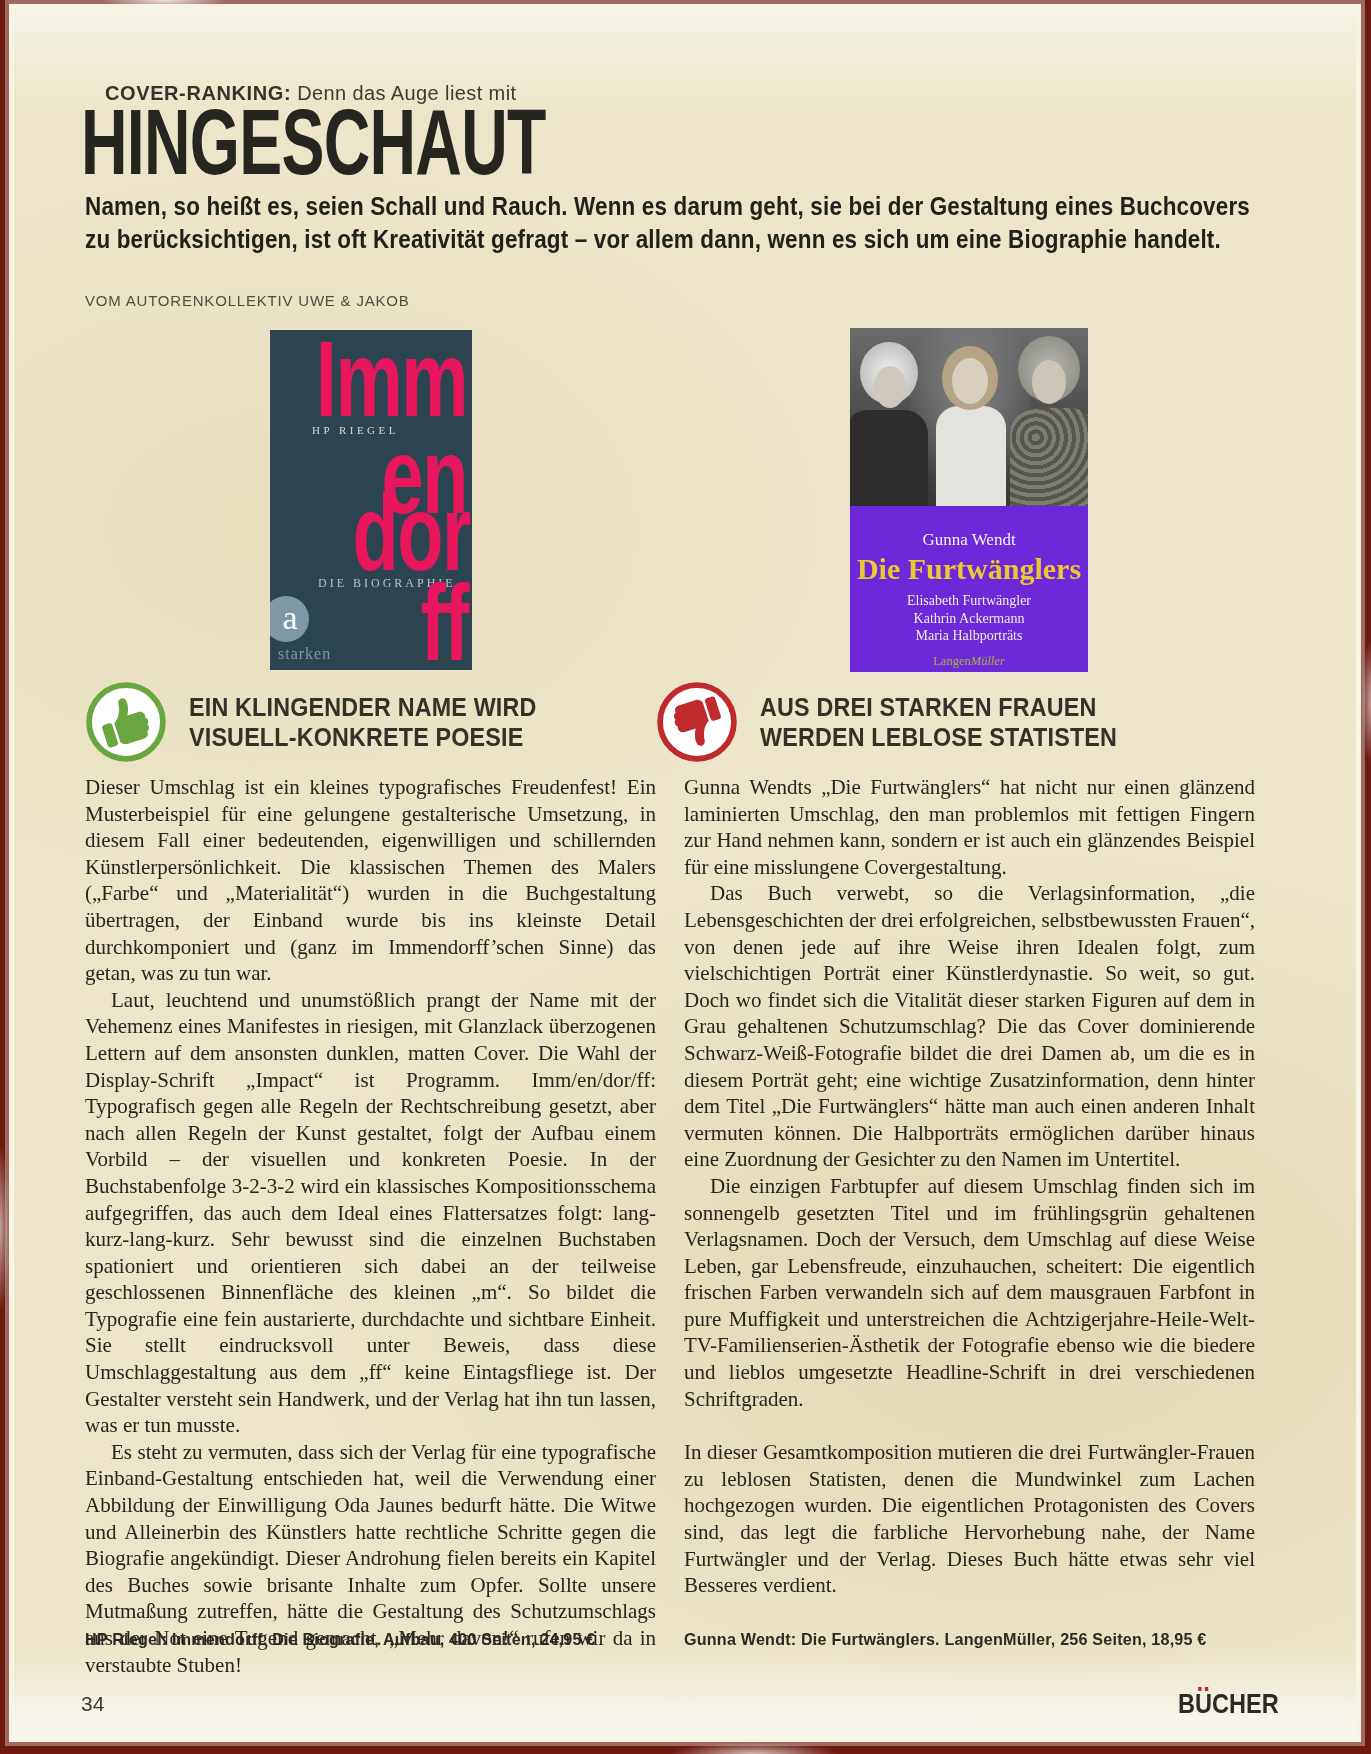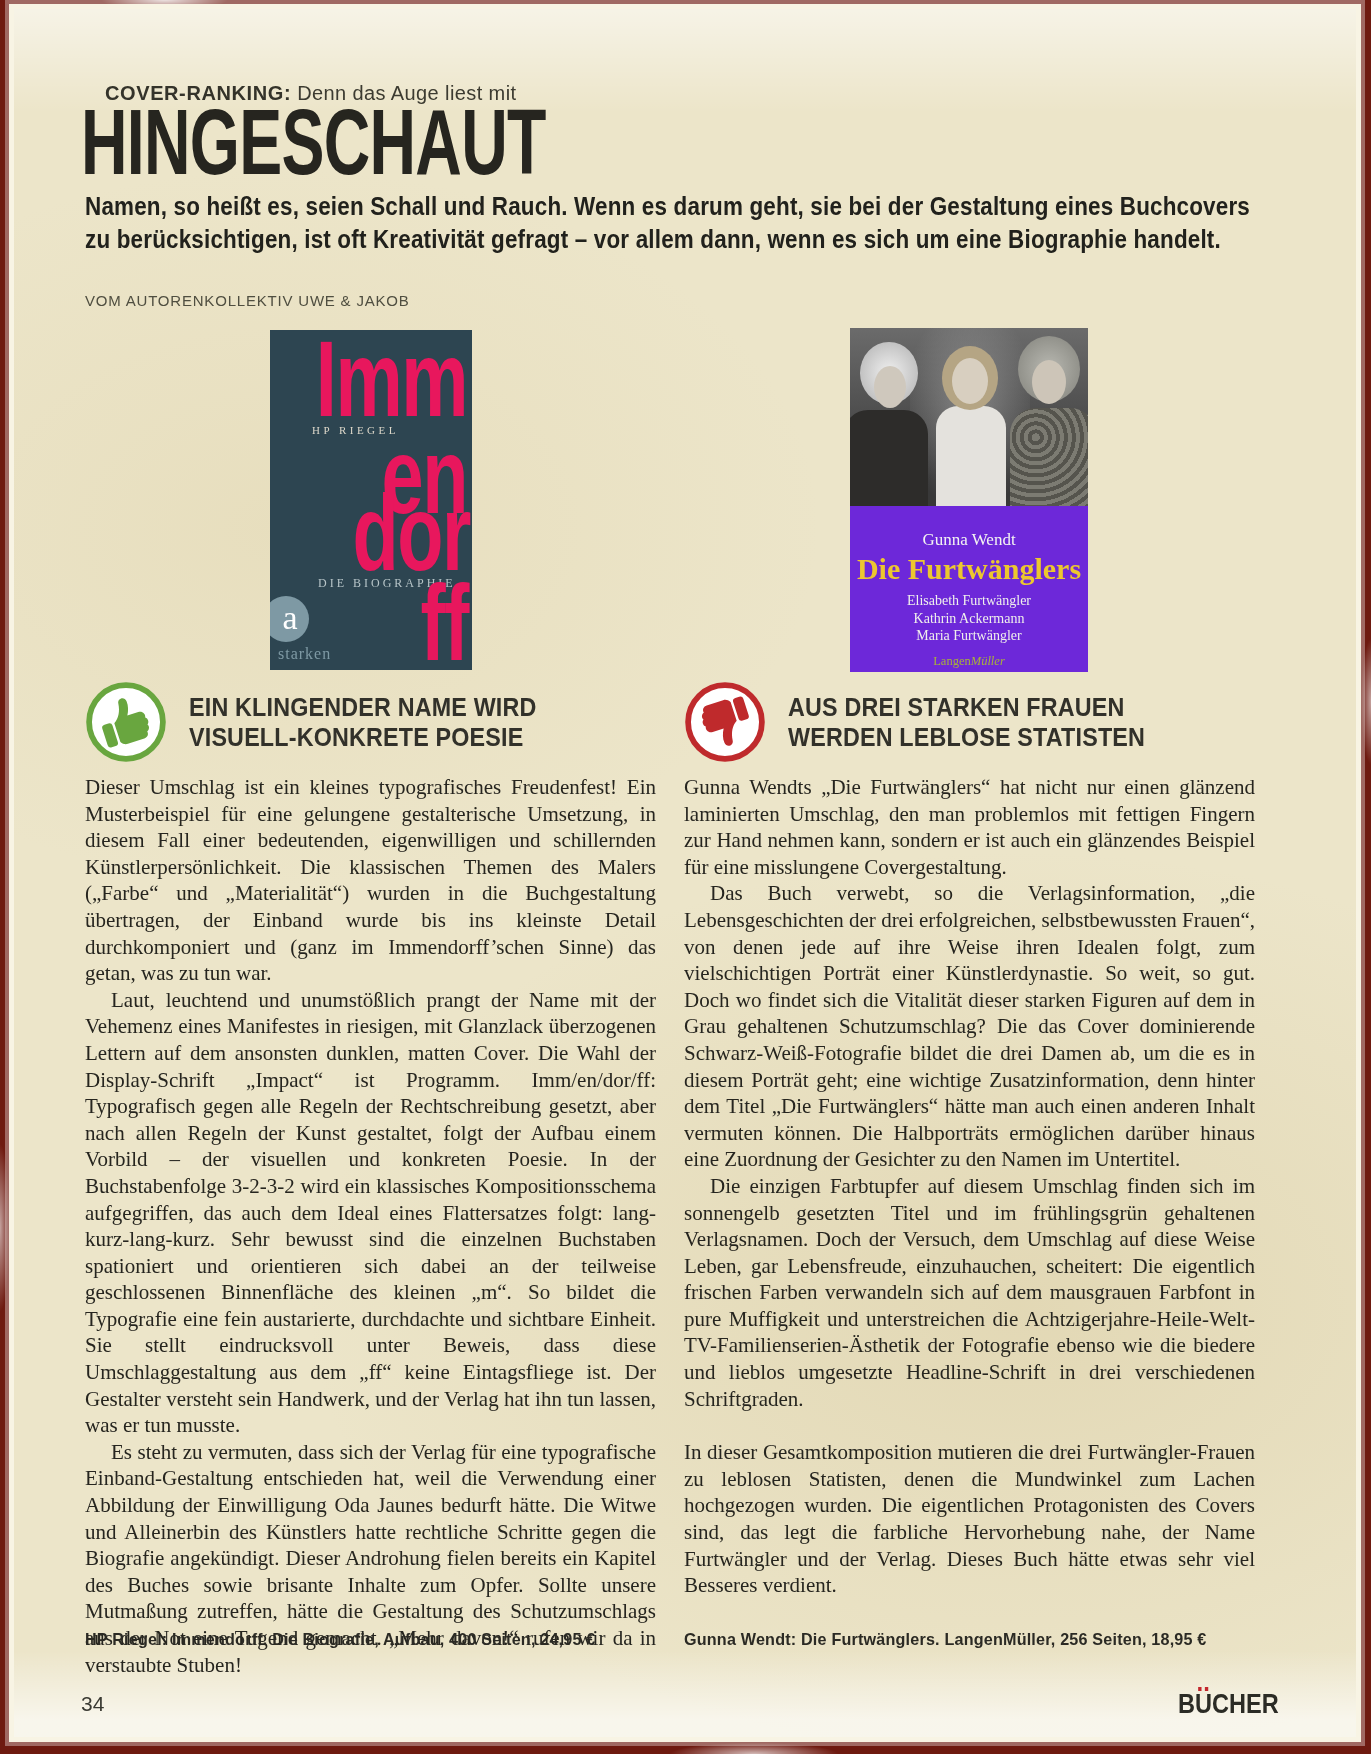--- a/index.html
+++ b/index.html
@@ -72,21 +72,21 @@
   .furt-title{position:absolute;left:0;top:224px;width:100%;text-align:center;
     font-family:"Liberation Serif",serif;font-weight:bold;font-size:30px;color:#ecc72f;}
   .furt-subs{position:absolute;left:0;top:264px;width:100%;text-align:center;
     font-family:"Liberation Serif",serif;font-size:14px;line-height:17.5px;color:#f0efec;}
   .furt-pub{position:absolute;left:0;top:326px;width:100%;text-align:center;
     font-family:"Liberation Serif",serif;font-size:12.5px;color:#a8b23a;}
   .furt-pub i{font-style:italic;}
 
   
   .verdicts{position:absolute;left:0;top:681px;width:1170px;display:grid;
-    grid-template-columns:571px 571px;column-gap:28px;}
+    grid-template-columns:571px 571px;}
   .verdict{display:flex;align-items:center;gap:22px;}
   .badge{width:82px;height:82px;flex:0 0 82px;}
   .verdict-heading{font-weight:bold;font-size:26.5px;line-height:30px;color:#32312a;
     letter-spacing:.2px;transform:scaleX(.88);transform-origin:left center;white-space:nowrap;}
 
   
   .bodycols{position:absolute;left:0;top:774px;width:1170px;display:grid;
     grid-template-columns:571px 571px;column-gap:28px;}
   .col p{margin:0;font-family:"Liberation Serif","DejaVu Serif",serif;font-size:21px;
     line-height:26.6px;text-align:justify;color:#26251f;hyphens:auto;-webkit-hyphens:auto;}
@@ -147,21 +147,21 @@
           <div class="ph ph-face-c"></div>
           <div class="ph ph-body-r"></div>
           <div class="ph ph-hair-r"></div>
           <div class="ph ph-face-r"></div>
         </div>
         <div class="furt-author">Gunna Wendt</div>
         <div class="furt-title">Die Furtwänglers</div>
         <div class="furt-subs">
           <div>Elisabeth Furtwängler</div>
           <div>Kathrin Ackermann</div>
-          <div>Maria Furtwängler</div>
+          <div>Maria Halbporträts</div>
         </div>
         <div class="furt-pub">
           <span>Langen</span><i>Müller</i>
         </div>
       </div>
     </div>
 
     <div class="verdicts">
       <div class="verdict">
         <svg class="badge" viewBox="0 0 100 100" style="color:#69a63f">

